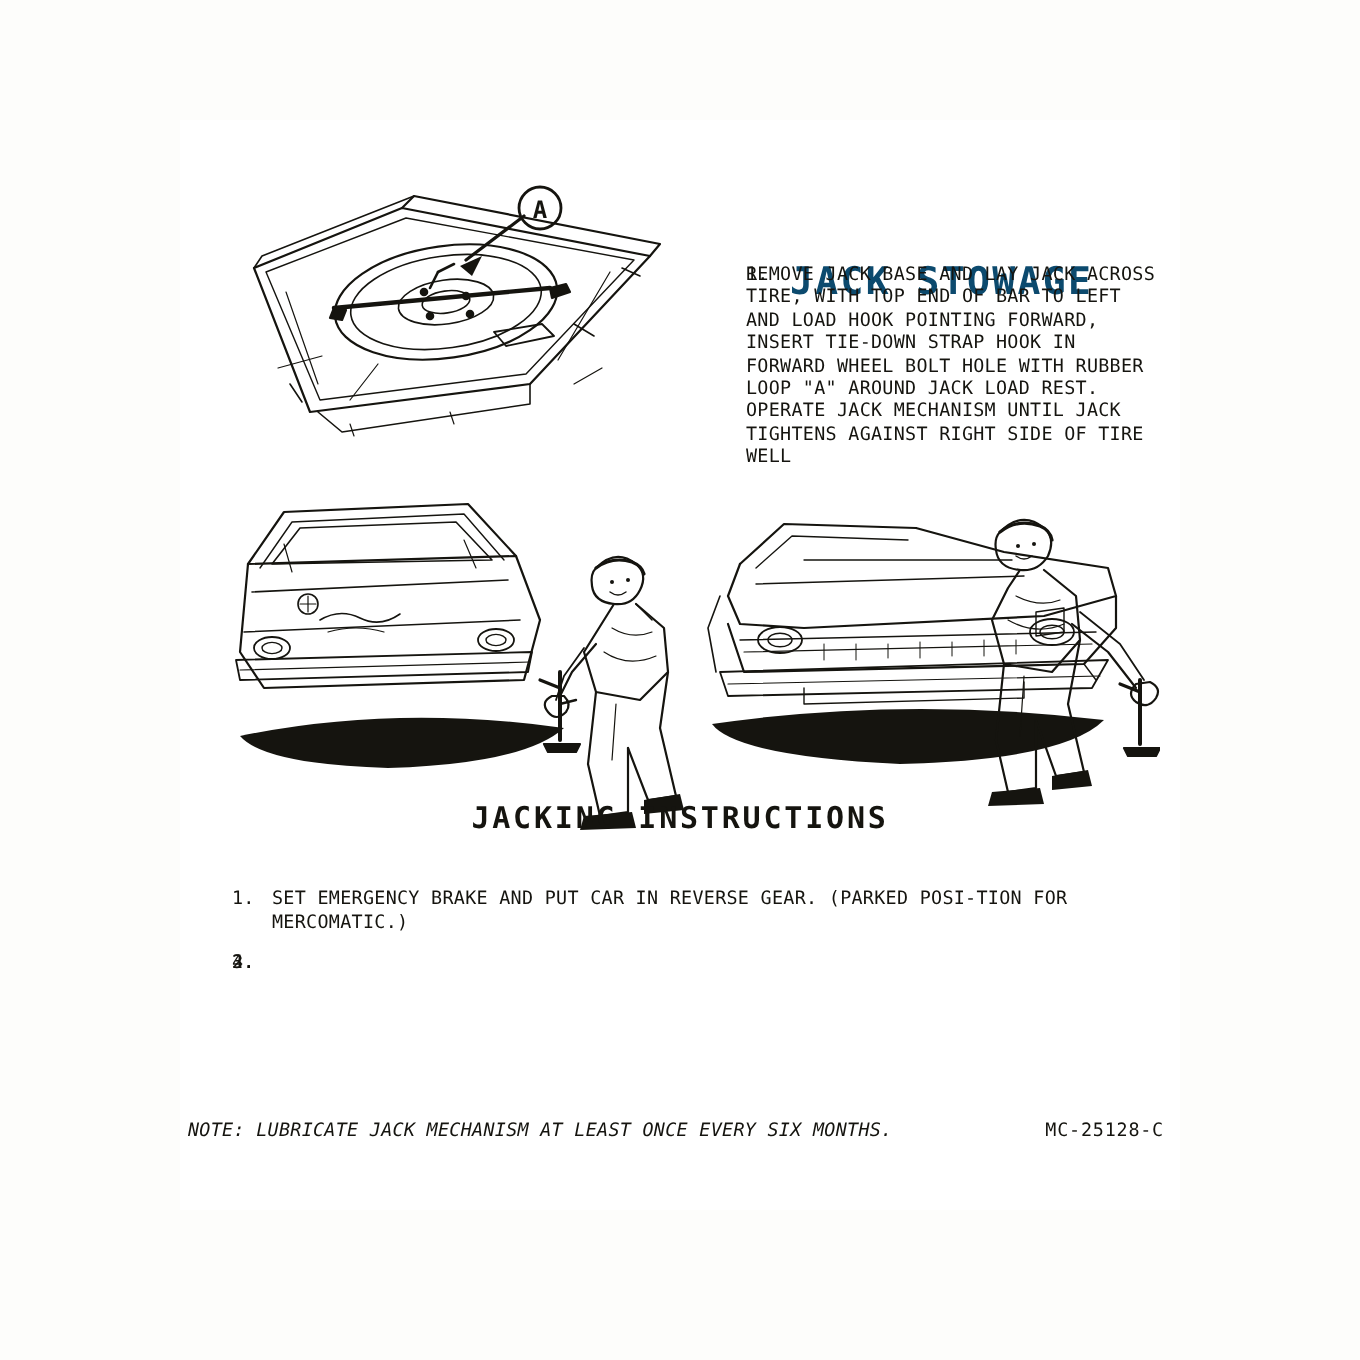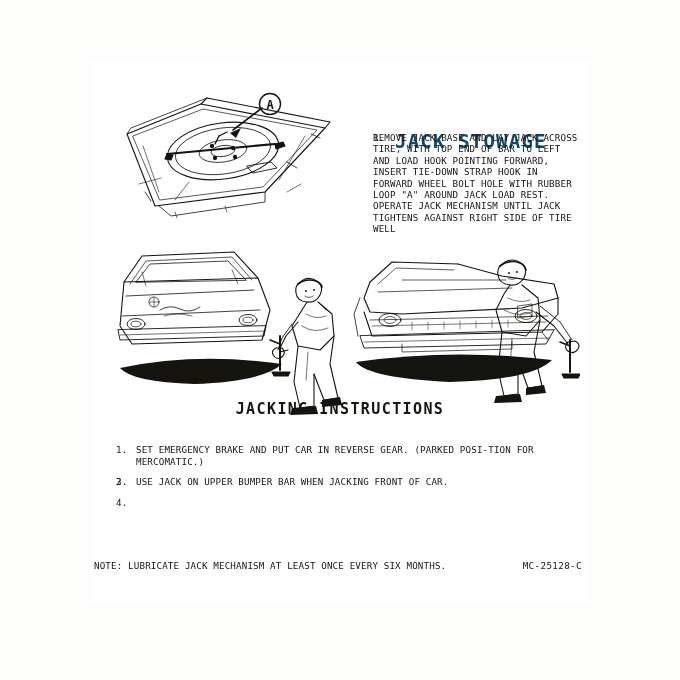--- a/index.html
+++ b/index.html
@@ -104,20 +104,21 @@
     position: absolute;
     left: 0;
     top: 0;
   }
   .note {
     position: absolute;
     left: 4px;
     top: 500px;
     font-size: 9.2px;
     letter-spacing: 0.15px;
+    font-style: italic;
   }
   .partno {
     position: absolute;
     right: 8px;
     top: 500px;
     font-size: 9.2px;
     letter-spacing: 0.4px;
   }
   svg { display: block; }
 </style>
@@ -308,21 +309,20 @@
     <div class="instructions">
       <div class="instr-item">
         <span class="num">1.</span>
         <span>SET EMERGENCY BRAKE AND PUT CAR IN REVERSE GEAR. (PARKED POSI-TION FOR MERCOMATIC.)</span>
       </div>
       <div class="instr-item">
         <span class="num">2.</span>
       </div>
       <div class="instr-item">
         <span class="num">3.</span>
-        <span>USE JACK ON UPPER BUMPER BAR WHEN JACKING FRONT OF CAR.</span>
       </div>
       <div class="instr-item">
         <span class="num">4.</span>
       </div>
     </div>
 
     <div class="note">NOTE: LUBRICATE JACK MECHANISM AT LEAST ONCE EVERY SIX MONTHS.</div>
     <div class="partno">MC-25128-C</div>
 
   </div>

